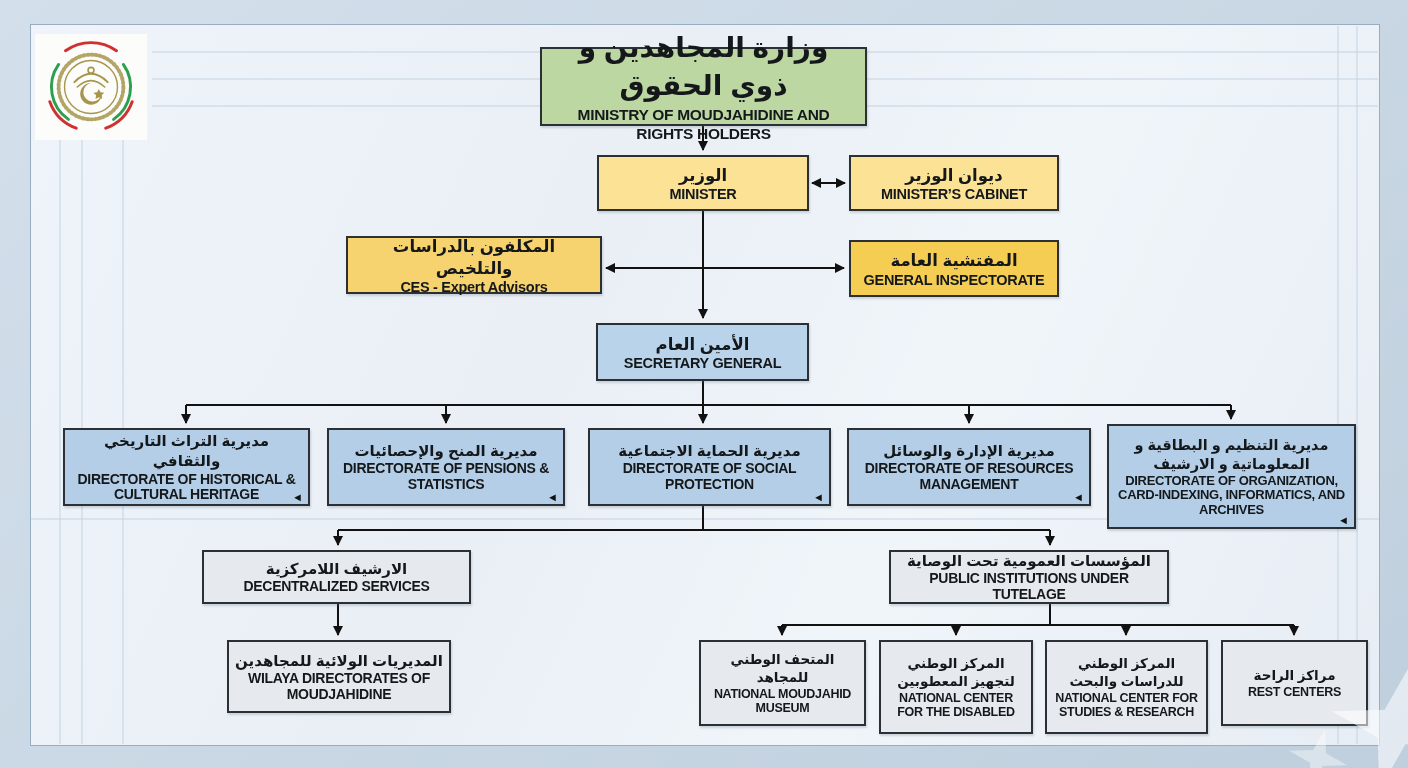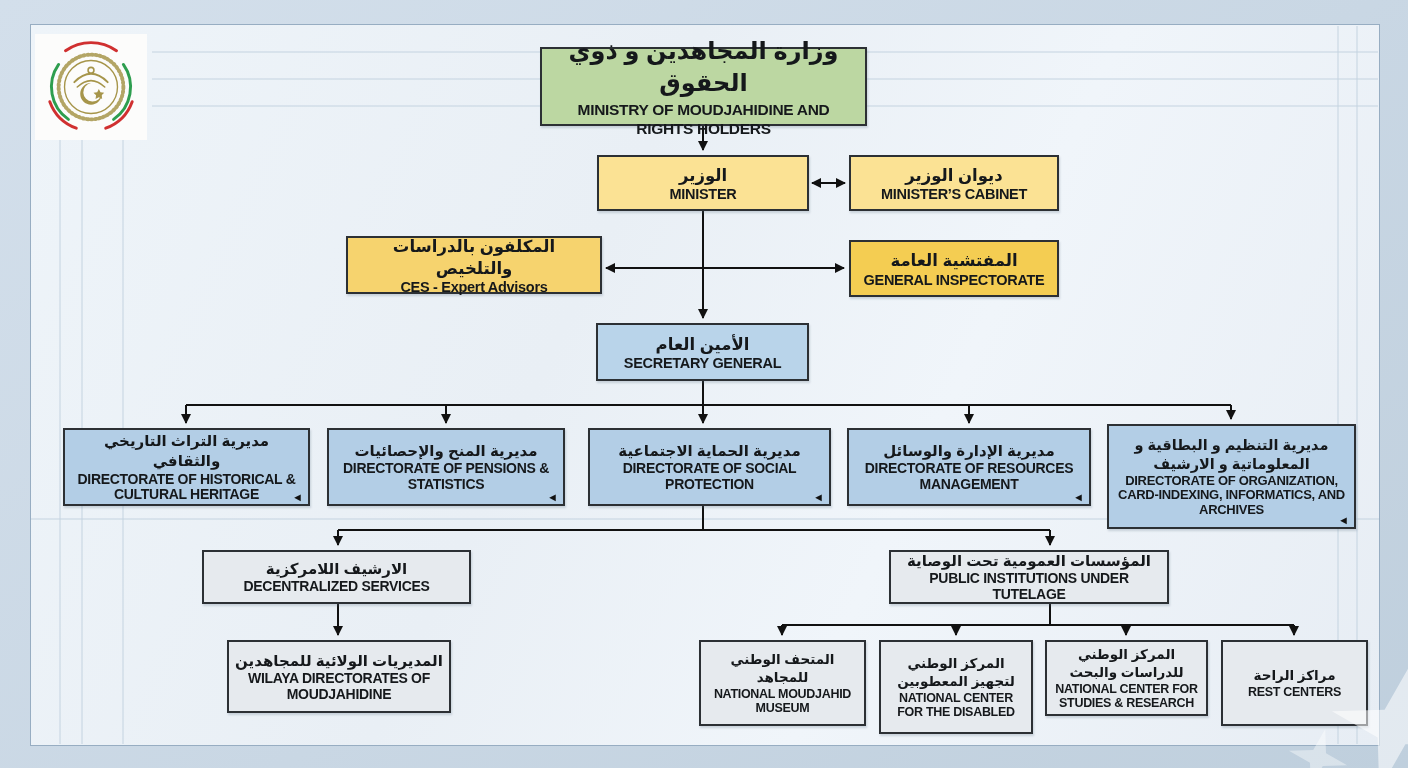--- a/index.html
+++ b/index.html
@@ -27,21 +27,21 @@
   }
   .node .ar{font-weight:700;direction:rtl;line-height:1.35;letter-spacing:0;}
   .node .en{font-weight:700;line-height:1.12;letter-spacing:-.3px;}
   .green{background:#bcd7a2;}
   .yellow{background:#fbe294;}
   .yellow2{background:#f6d36e;}
   .gold{background:#f4cd52;}
   .blue{background:#b9d4ea;}
   .blue2{background:#b3cee6;}
   .gray{background:#e6eaee;}
-  .ministry .ar{font-size:24px;}
+  .ministry .ar{font-size:28px;}
   .ministry .en{font-size:15.5px;line-height:1.25;}
   .mid .ar{font-size:16.5px;text-align:center;}
   .mid .en{font-size:14.5px;}
   .dir .ar{font-size:15px;}
   .dir .en{font-size:14px;}
   .dir5 .ar{font-size:14.5px;line-height:1.3;}
   .dir5 .en{font-size:13px;}
   .sm .ar{font-size:13.5px;}
   .sm .en{font-size:12.5px;}
   .corner{position:absolute;right:5px;bottom:1px;font-size:11px;color:#111;line-height:1;}
@@ -203,21 +203,21 @@
 <div class="node gray sm" style="left:699px;top:640px;width:167px;height:86px">
   <div class="ar">المتحف الوطني للمجاهد</div>
   <div class="en">NATIONAL MOUDJAHID MUSEUM</div>
 </div>
 
 <div class="node gray sm" style="left:879px;top:640px;width:154px;height:94px">
   <div class="ar">المركز الوطني لتجهيز المعطوبين</div>
   <div class="en">NATIONAL CENTER FOR THE DISABLED</div>
 </div>
 
-<div class="node gray sm" style="left:1045px;top:640px;width:163px;height:76px">
+<div class="node gray sm" style="left:1045px;top:640px;width:163px;height:94px">
   <div class="ar">المركز الوطني للدراسات والبحث</div>
   <div class="en">NATIONAL CENTER FOR STUDIES &amp; RESEARCH</div>
 </div>
 
 <div class="node gray sm" style="left:1221px;top:640px;width:147px;height:86px">
   <div class="ar">مراكز الراحة</div>
   <div class="en">REST CENTERS</div>
 </div>
 
 <div class="wm wm1"></div>

